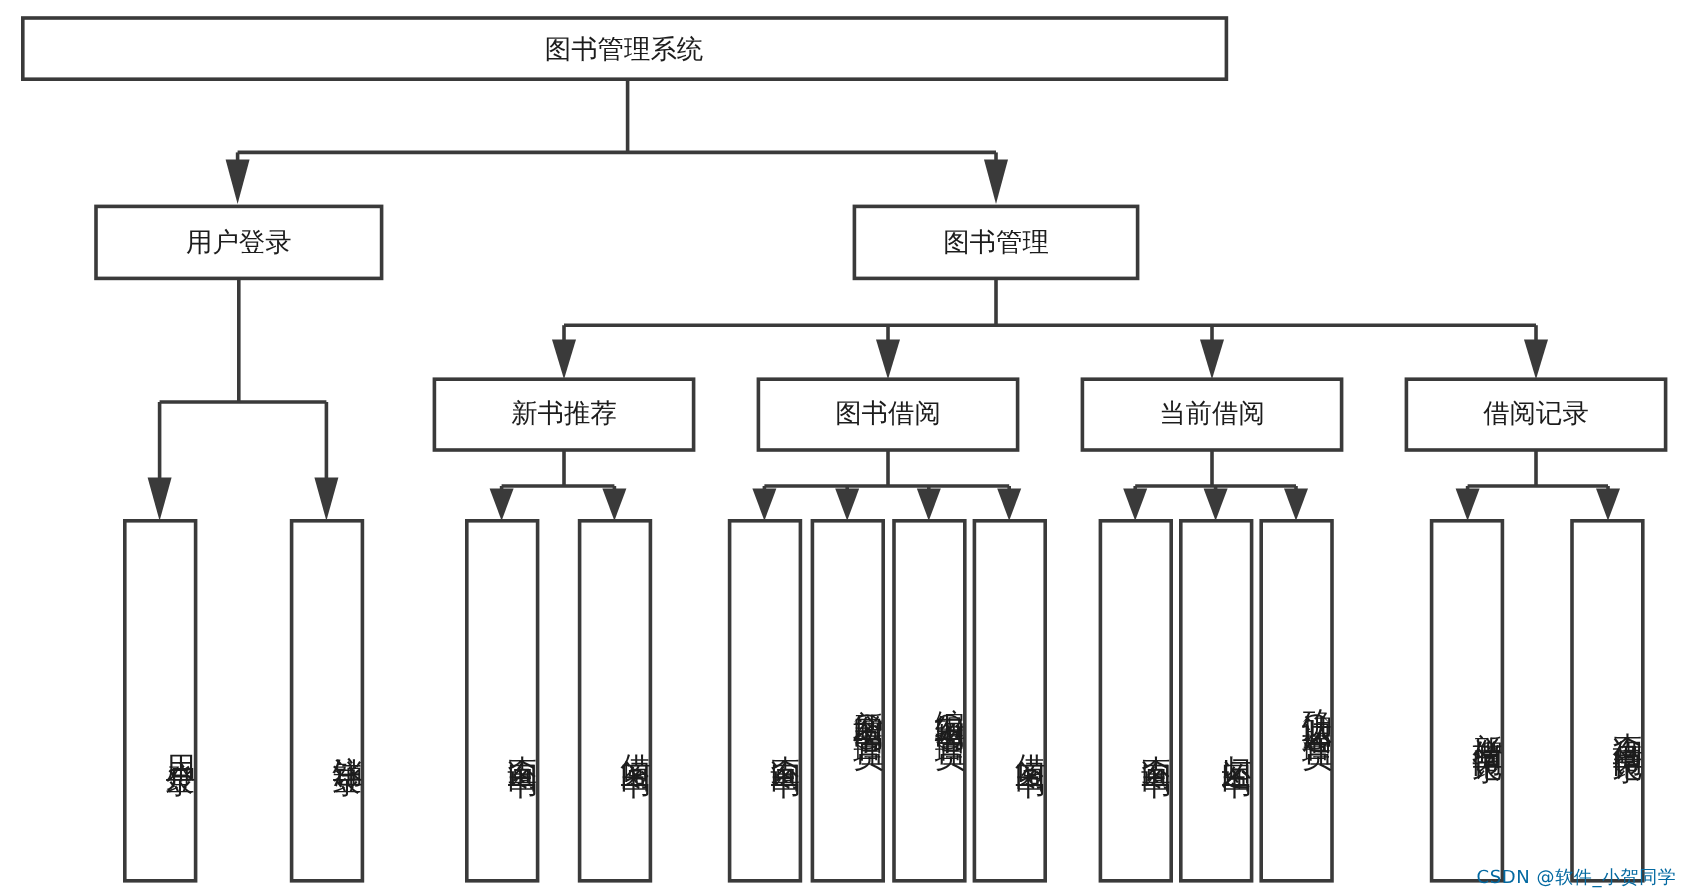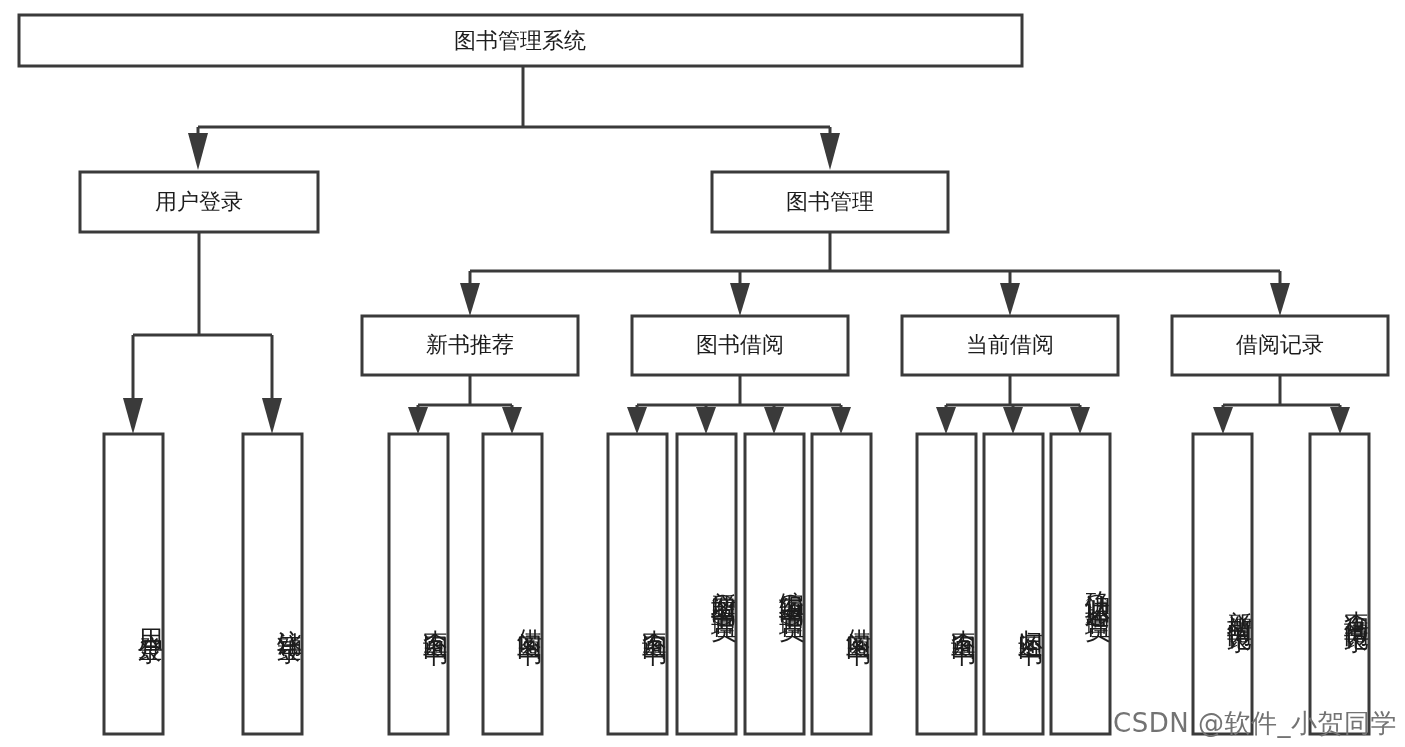--- a/index.html
+++ b/index.html
@@ -66,22 +66,22 @@
     display: flex;
     align-items: flex-start;
     justify-content: center;
     pointer-events: none;
   }
   .watermark {
     position: absolute;
     right: 8px;
     bottom: 6px;
     font-family: "DejaVu Sans", "Liberation Sans", sans-serif;
-    font-size: 26px;
-    color: #737373;
+    font-size: 15px;
+    color: #0369a1;
     white-space: nowrap;
     letter-spacing: 0.5px;
   }
 </style>
 </head>
 <body>
 
 <div id="diagram-root">
 
   <svg class="flow" viewBox="0 0 1405 747">

